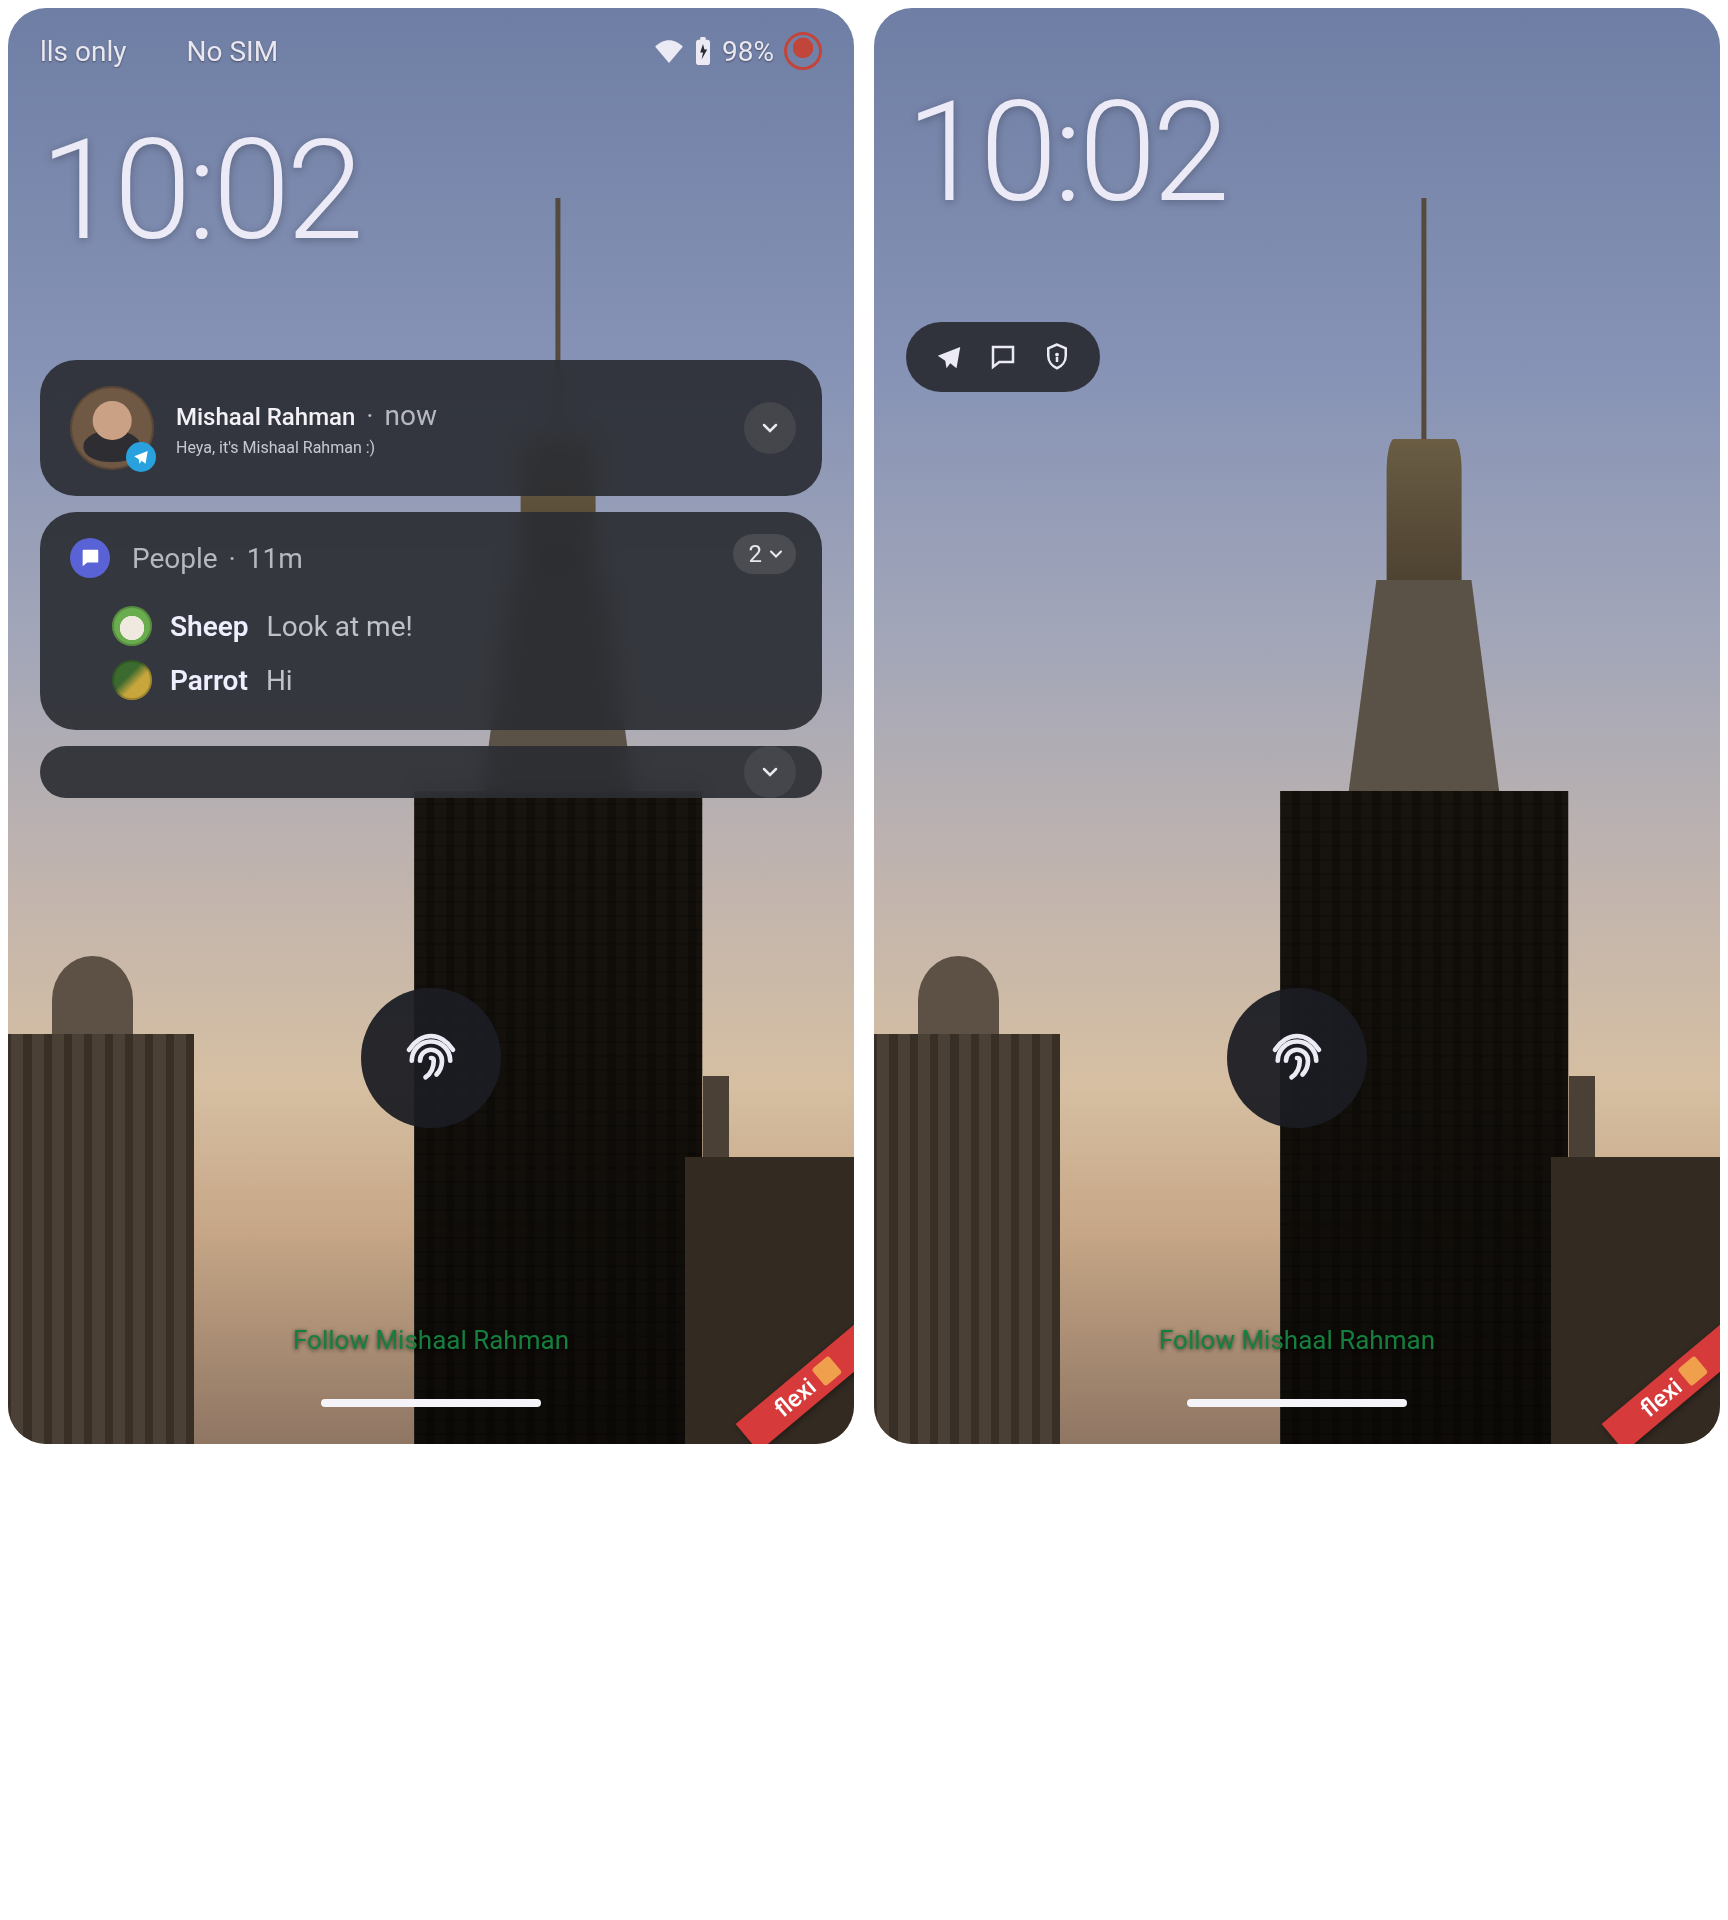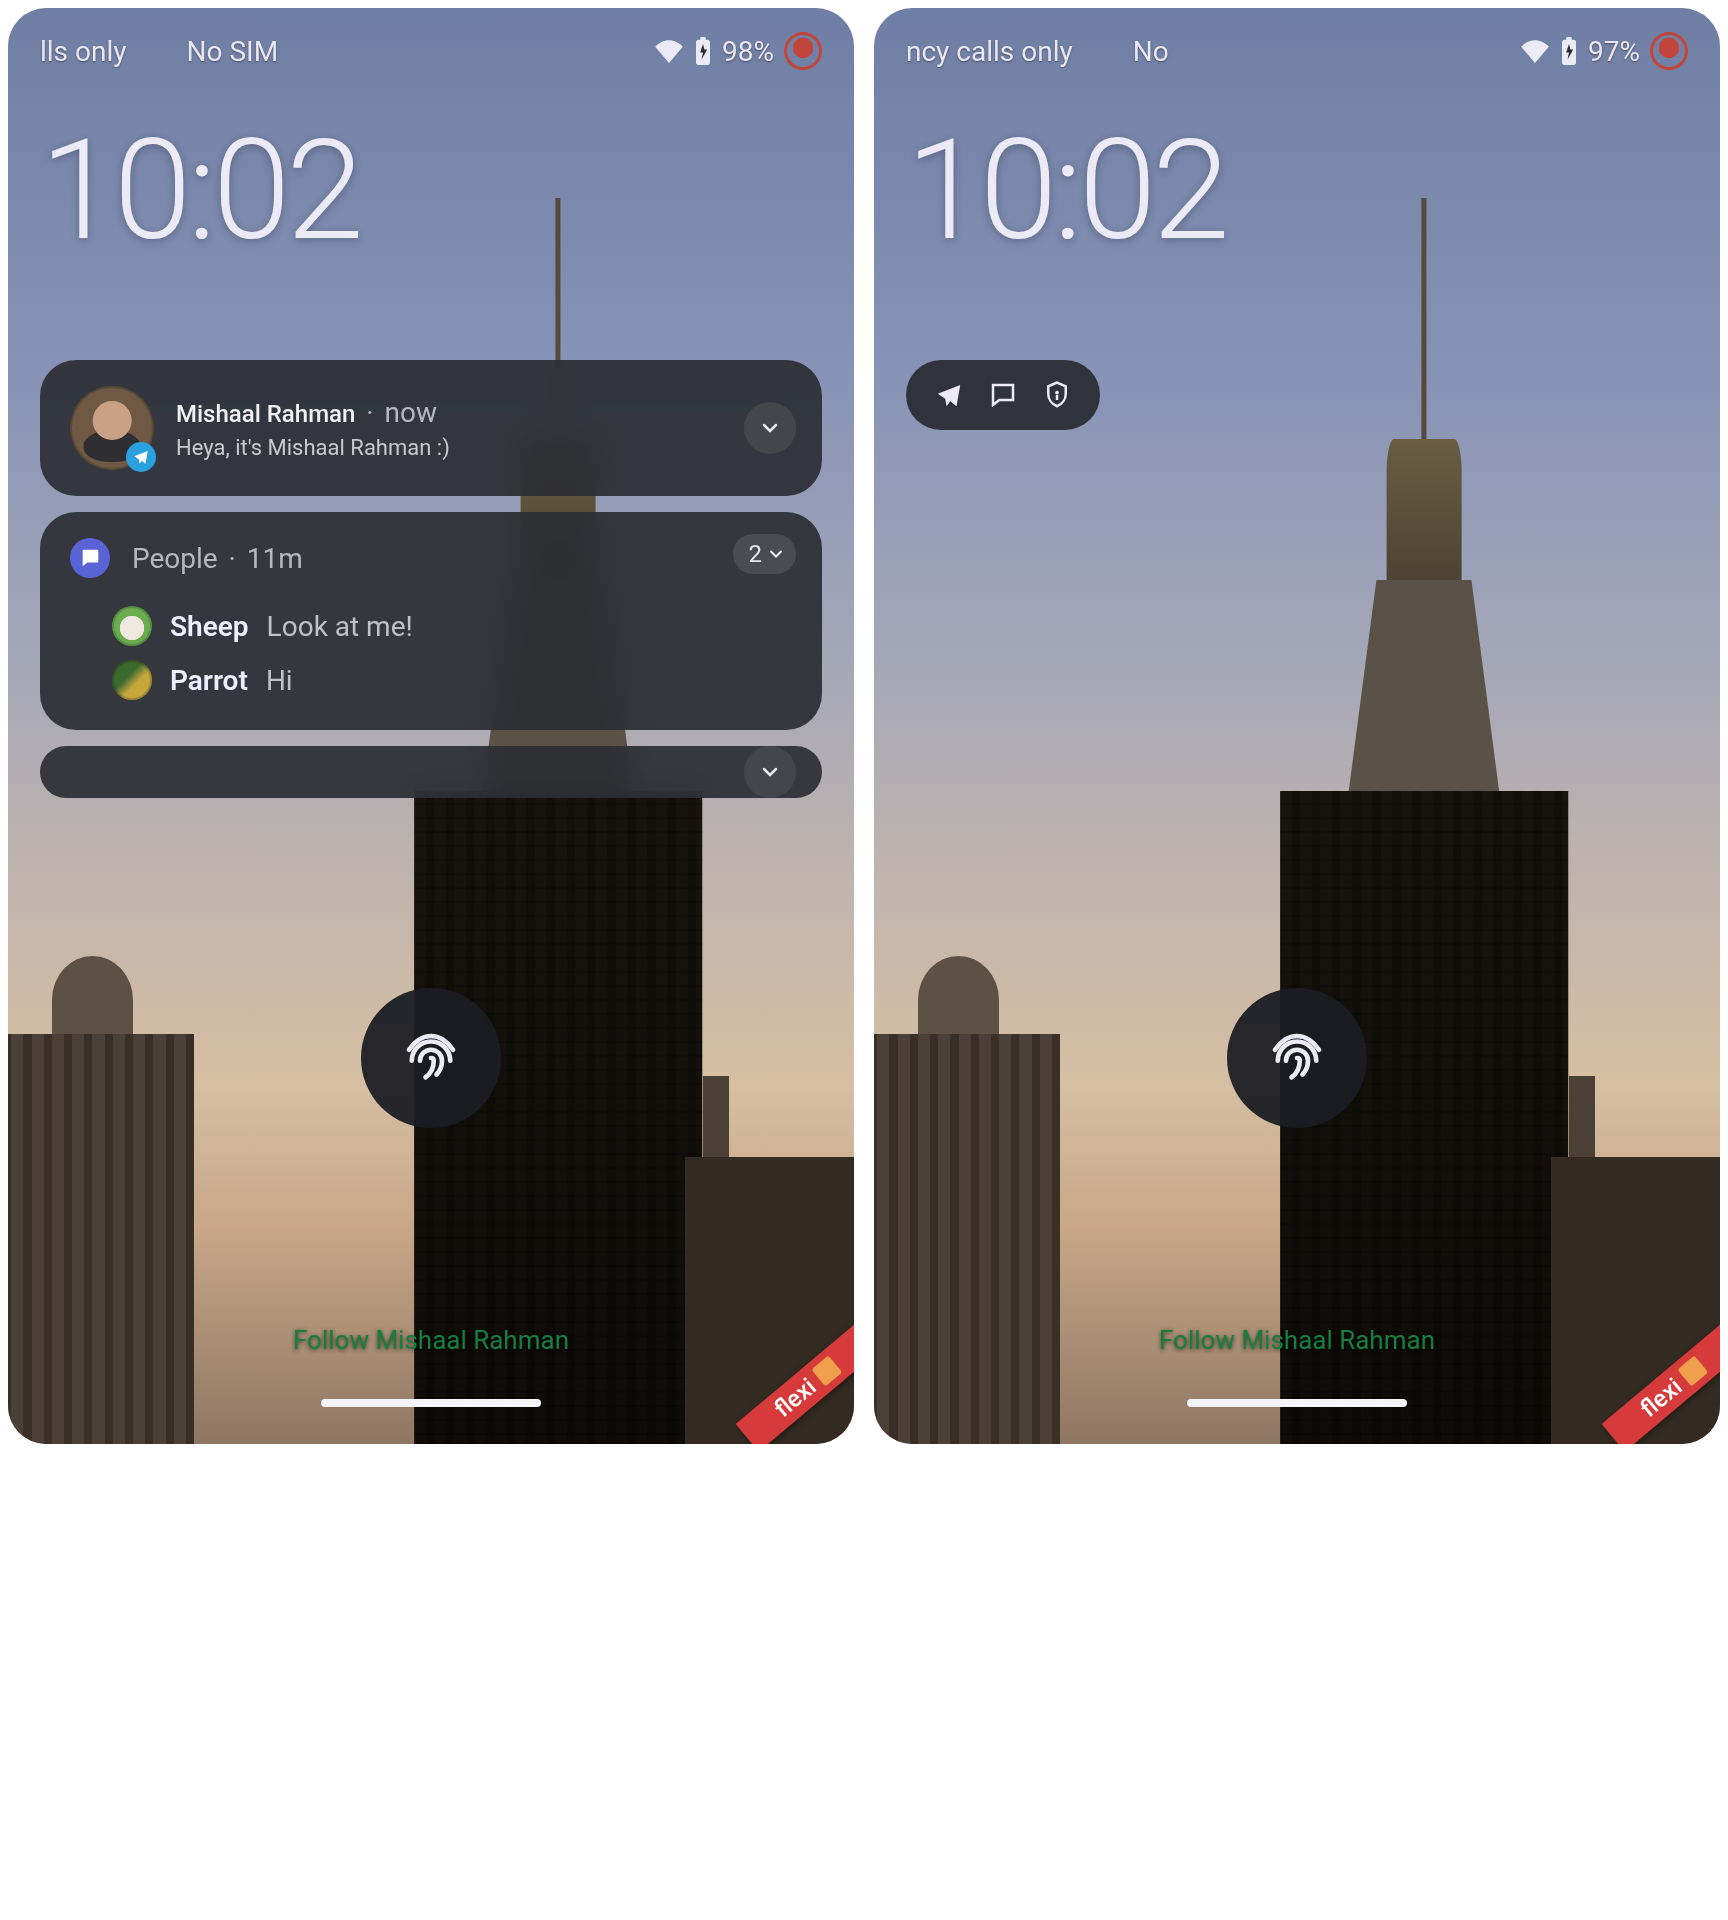--- a/index.html
+++ b/index.html
@@ -37,21 +37,21 @@
   .user-dot{width:32px;height:32px;border-radius:50%;border:3px solid #c2453c;background:radial-gradient(circle at 50% 40%,#c2453c 40%,transparent 42%);position:relative;}
   .clock{font-size:140px;font-weight:300;letter-spacing:-4px;margin-top:50px;line-height:1;color:#ebeaf6;text-shadow:0 2px 8px #0004;}
   .notif-stack{margin-top:100px;display:flex;flex-direction:column;gap:16px;}
   .notif{background:#2a2c31e8;border-radius:36px;padding:26px 30px;color:#e7e7ec;position:relative;backdrop-filter:blur(12px);}
   .notif-head{display:flex;align-items:center;gap:22px;}
   .avatar{width:84px;height:84px;border-radius:50%;flex:none;background:#6f5844;position:relative;box-shadow:0 0 0 2px #00000030 inset;}
   .avatar.tiny{width:40px;height:40px;}
   .tg-badge{position:absolute;right:-2px;bottom:-2px;width:30px;height:30px;border-radius:50%;background:#2aa1df;display:flex;align-items:center;justify-content:center;}
   .notif-title{font-size:24px;font-weight:500;color:#f2f2f6;}
   .notif-meta{font-size:28px;font-weight:400;color:#b6b7c0;}
-  .notif-body{font-size:22px;font-weight:400;color:#c8c9d0;margin-top:6px;}
+  .notif-body{font-size:16px;font-weight:400;color:#c8c9d0;margin-top:6px;}
   .expand{width:52px;height:52px;border-radius:50%;background:#44464c;display:flex;align-items:center;justify-content:center;position:absolute;right:26px;top:50%;transform:translateY(-50%);}
   .badge2{height:40px;padding:0 10px 0 16px;border-radius:20px;background:#4a4c52;display:flex;align-items:center;gap:4px;position:absolute;right:26px;top:22px;font-size:24px;}
   .app-icon{width:40px;height:40px;border-radius:50%;background:#5a63d6;display:flex;align-items:center;justify-content:center;flex:none;}
   .app-icon.shield{background:#afb6f2;}
   .conv-list{margin-top:28px;display:flex;flex-direction:column;gap:14px;padding-left:42px;}
   .conv-row{display:flex;align-items:center;gap:18px;font-size:28px;}
   .conv-row .name{font-weight:600;color:#eef;}
   .conv-row .msg{color:#bfc0c8;}
   .minipill{align-self:flex-start;margin-top:100px;background:#24262be0;border-radius:44px;padding:20px 28px;display:flex;gap:24px;align-items:center;}
   .minipill svg{display:block;}
@@ -213,42 +213,20 @@
         <div class="tower-crown"></div>
         <div class="tower-upper"></div>
         <div class="tower-body"></div>
       </div>
       <div class="rightlow">
         <div style="position:absolute;top:-28%;left:10%;width:14%;height:28%;background:#4a4036;"></div>
       </div>
     </div>
 
     <div class="overlay">
-      <div class="statusbar">
-        <div class="left">
-          <span>ncy calls only</span>
-          <span>No</span>
-        </div>
-        <div class="right status-icons">
-          <span>
-            <svg width="30" height="24" viewBox="0 0 24 20">
-                <path fill="#eceaf4" d="M12 20 0.5 6.5C3.6 3 7.6 1 12 1s8.4 2 11.5 5.5Z"></path>
-              </svg>
-          </span>
-          <span>
-            <svg width="18" height="28" viewBox="0 0 12 20">
-                <rect x="1" y="2" width="10" height="18" rx="2" fill="#eceaf4"></rect>
-                <rect x="4" y="0" width="4" height="3" rx="1" fill="#eceaf4"></rect>
-                <path d="M6 5 4 11h2l-1 5 4-7H7Z" fill="#2a2c31"></path>
-              </svg>
-          </span>
-          <span>97%</span>
-          <span class="user-dot"></span>
-        </div>
-      </div>
 
       <div class="clock">10:02</div>
 
       <div class="minipill">
         <span>
           <svg width="30" height="30" viewBox="0 0 24 24">
               <path fill="#eceaf4" d="m3 11 18-7-3 17-5-4-3 4-1-6Z"></path>
             </svg>
         </span>
         <span>

